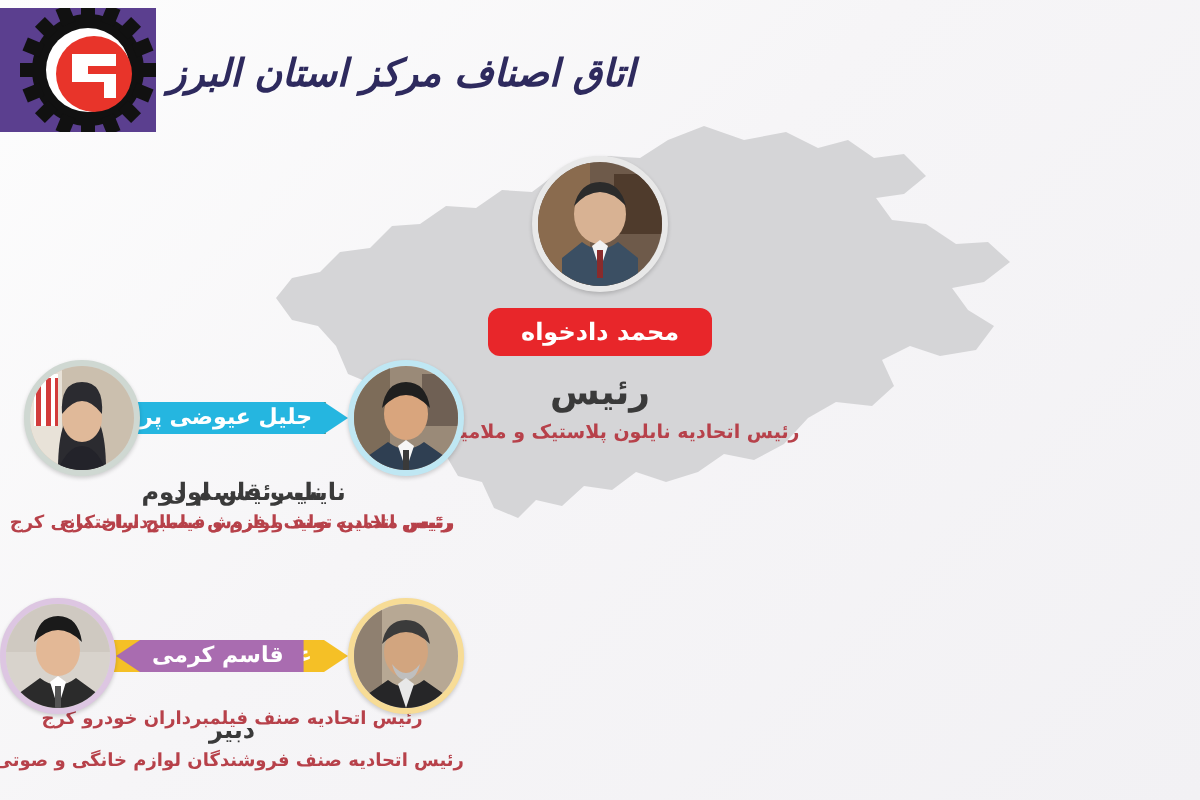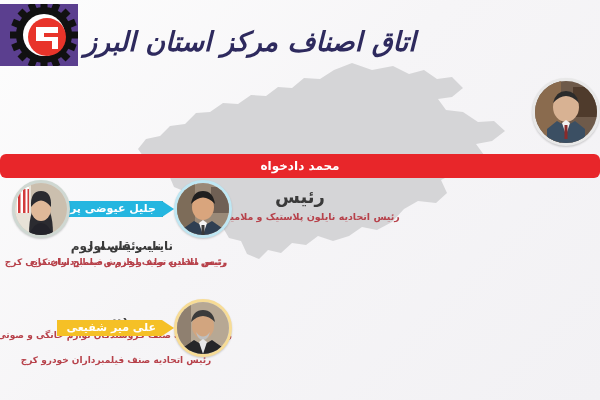--- a/index.html
+++ b/index.html
@@ -24,21 +24,21 @@
     margin:4px 6px 0 0;width:78px;height:62px;position:relative;flex:0 0 auto;
   }
   .logo .plate{
     position:absolute;left:0;top:0;width:78px;height:62px;
     background:#5b3f8f;
   }
   .logo svg{position:absolute;left:0;top:0;}
   .title{
     margin:26px 8px 0 0;
     color:#2e2a5e;
-    font-size:27px;
+    font-size:19px;
     font-weight:700;
     font-style:italic;
     letter-spacing:.5px;
     white-space:nowrap;
     direction:rtl;
     font-family:"DejaVu Sans","Liberation Sans",sans-serif;
   }
   
   .person{position:absolute;}
   .badge-row{position:relative;height:46px;display:flex;align-items:center;}
@@ -60,21 +60,21 @@
   .namebar.pill{border-radius:6px;}
   .role{
     color:#3a3a3a;font-size:12px;font-weight:700;text-align:center;
     margin-top:7px;direction:rtl;white-space:nowrap;
   }
   .org{
     color:#b7414a;font-size:9px;font-weight:700;text-align:center;
     margin-top:4px;direction:rtl;white-space:nowrap;
   }
   
-  #p-chair{left:0;right:0;top:78px;display:flex;flex-direction:column;}
+  #p-chair{left:0;right:0;top:78px;display:flex;flex-direction:column;align-items:center;}
   #p-chair .photo{width:62px;height:62px;border:3px solid #e8e8e8;}
   #p-chair .namebar{margin-top:8px;height:24px;line-height:24px;font-size:12px;padding:0 16px;}
   #p-chair .role{font-size:18px;margin-top:8px;}
   #p-chair .org{font-size:9.5px;}
 
   #p-vice1{right:356px;top:186px;width:232px;}
   #p-vice2{left:0px;top:186px;width:232px;}
   #p-treasurer{left:0px;top:305px;width:232px;}
   #p-secretary{right:368px;top:305px;width:232px;}
 
@@ -219,19 +219,33 @@
         </svg>
       </div>
       <div class="namebar arrow-right" style="background:#f5c026">علی میر شفیعی</div>
     </div>
     <div class="blk-txt">
       <div class="org">رئیس اتحادیه صنف فیلمبرداران خودرو کرج</div>
     </div>
   </div>
 
   <div class="person" id="p-secretary">
+    <div class="badge-row row-lr" style="justify-content:flex-start;">
+      <div class="photo" style="border-color:#ddc6e2;">
+        <svg width="52" height="52" viewBox="0 0 52 52" xmlns="http://www.w3.org/2000/svg">
+          <rect width="52" height="52" fill="#d8d3cc"></rect>
+          <rect x="0" y="0" width="52" height="24" fill="#cfc9c1"></rect>
+          <ellipse cx="26" cy="23" rx="11" ry="13" fill="#e3b896"></ellipse>
+          <path d="M14,19 q12,-12 24,0 q-2,-13 -12,-13 q-10,0 -12,13Z" fill="#1a1a1a"></path>
+          <path d="M17,37 q9,7 18,0 l11,8 0,14 -40,0 0,-14Z" fill="#2b2b2b"></path>
+          <path d="M22,39 l4,13 4,-13 -4,-3Z" fill="#ffffff"></path>
+          <rect x="24.5" y="41" width="3" height="11" fill="#555"></rect>
+        </svg>
+      </div>
+      <div class="namebar arrow-left" style="background:#a96cb0">قاسم کرمی</div>
+    </div>
     <div class="blk-txt">
       <div class="role">دبیر</div>
       <div class="org">رئیس اتحادیه صنف فروشندگان لوازم خانگی و صوتی تصویری کرج</div>
     </div>
   </div>
 
 </div>
 
 </body></html>

